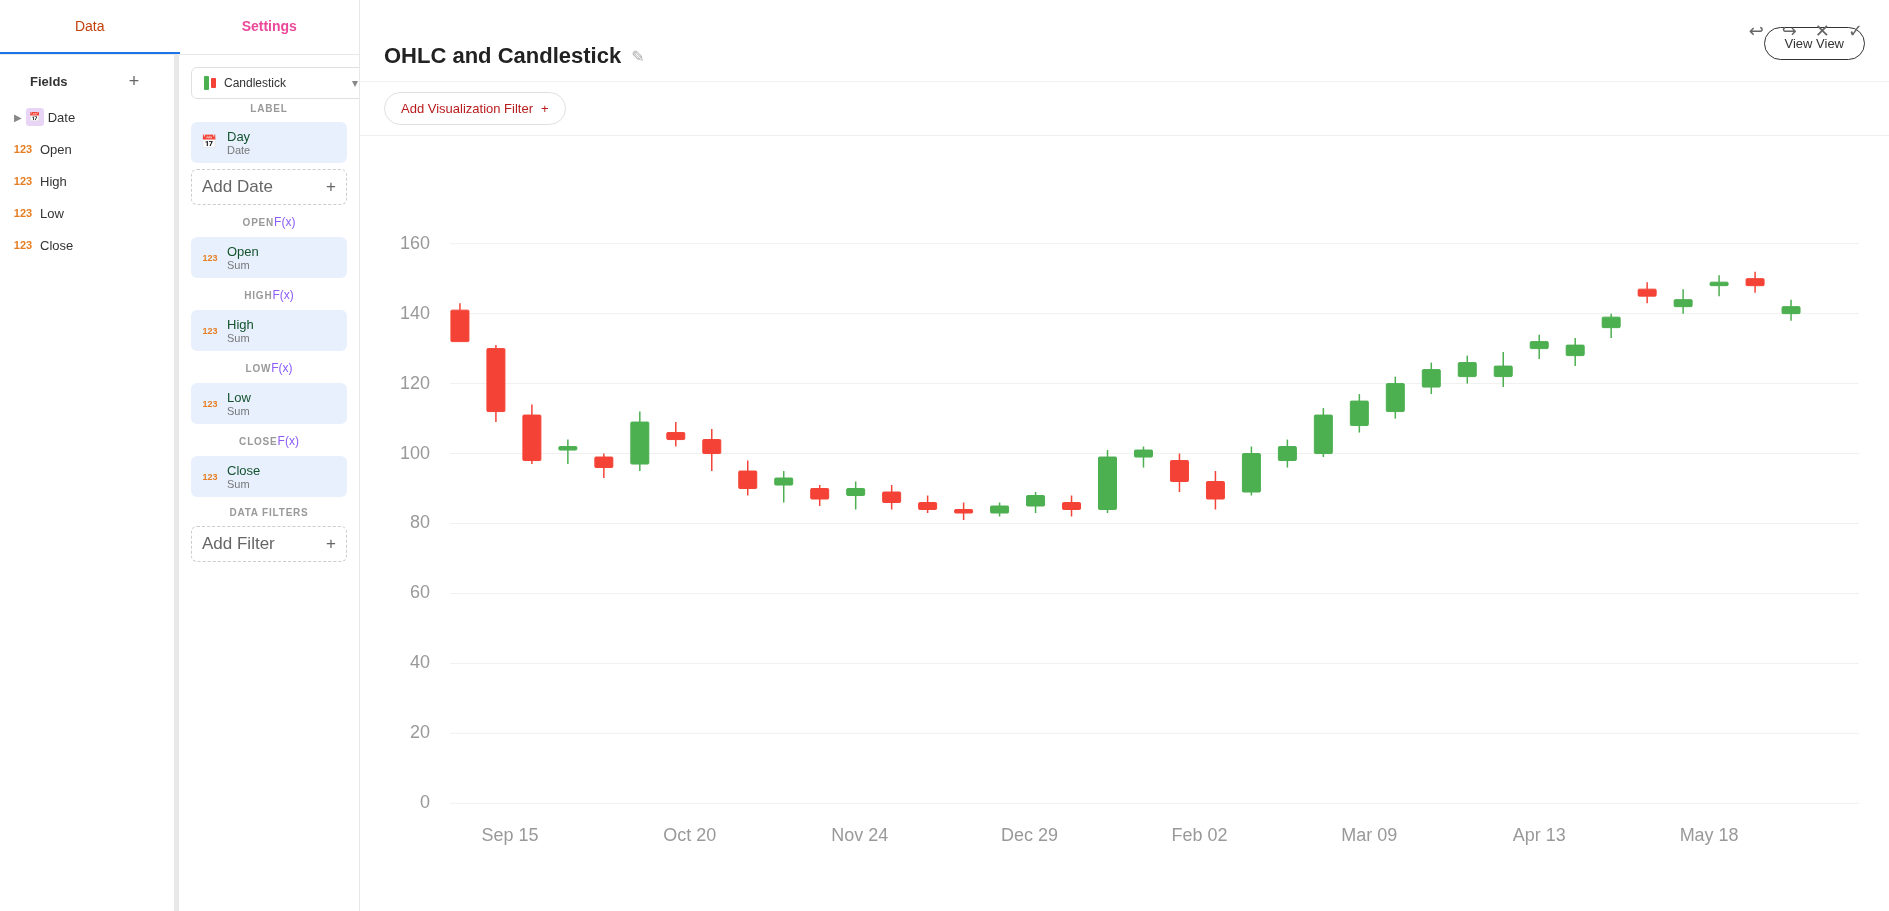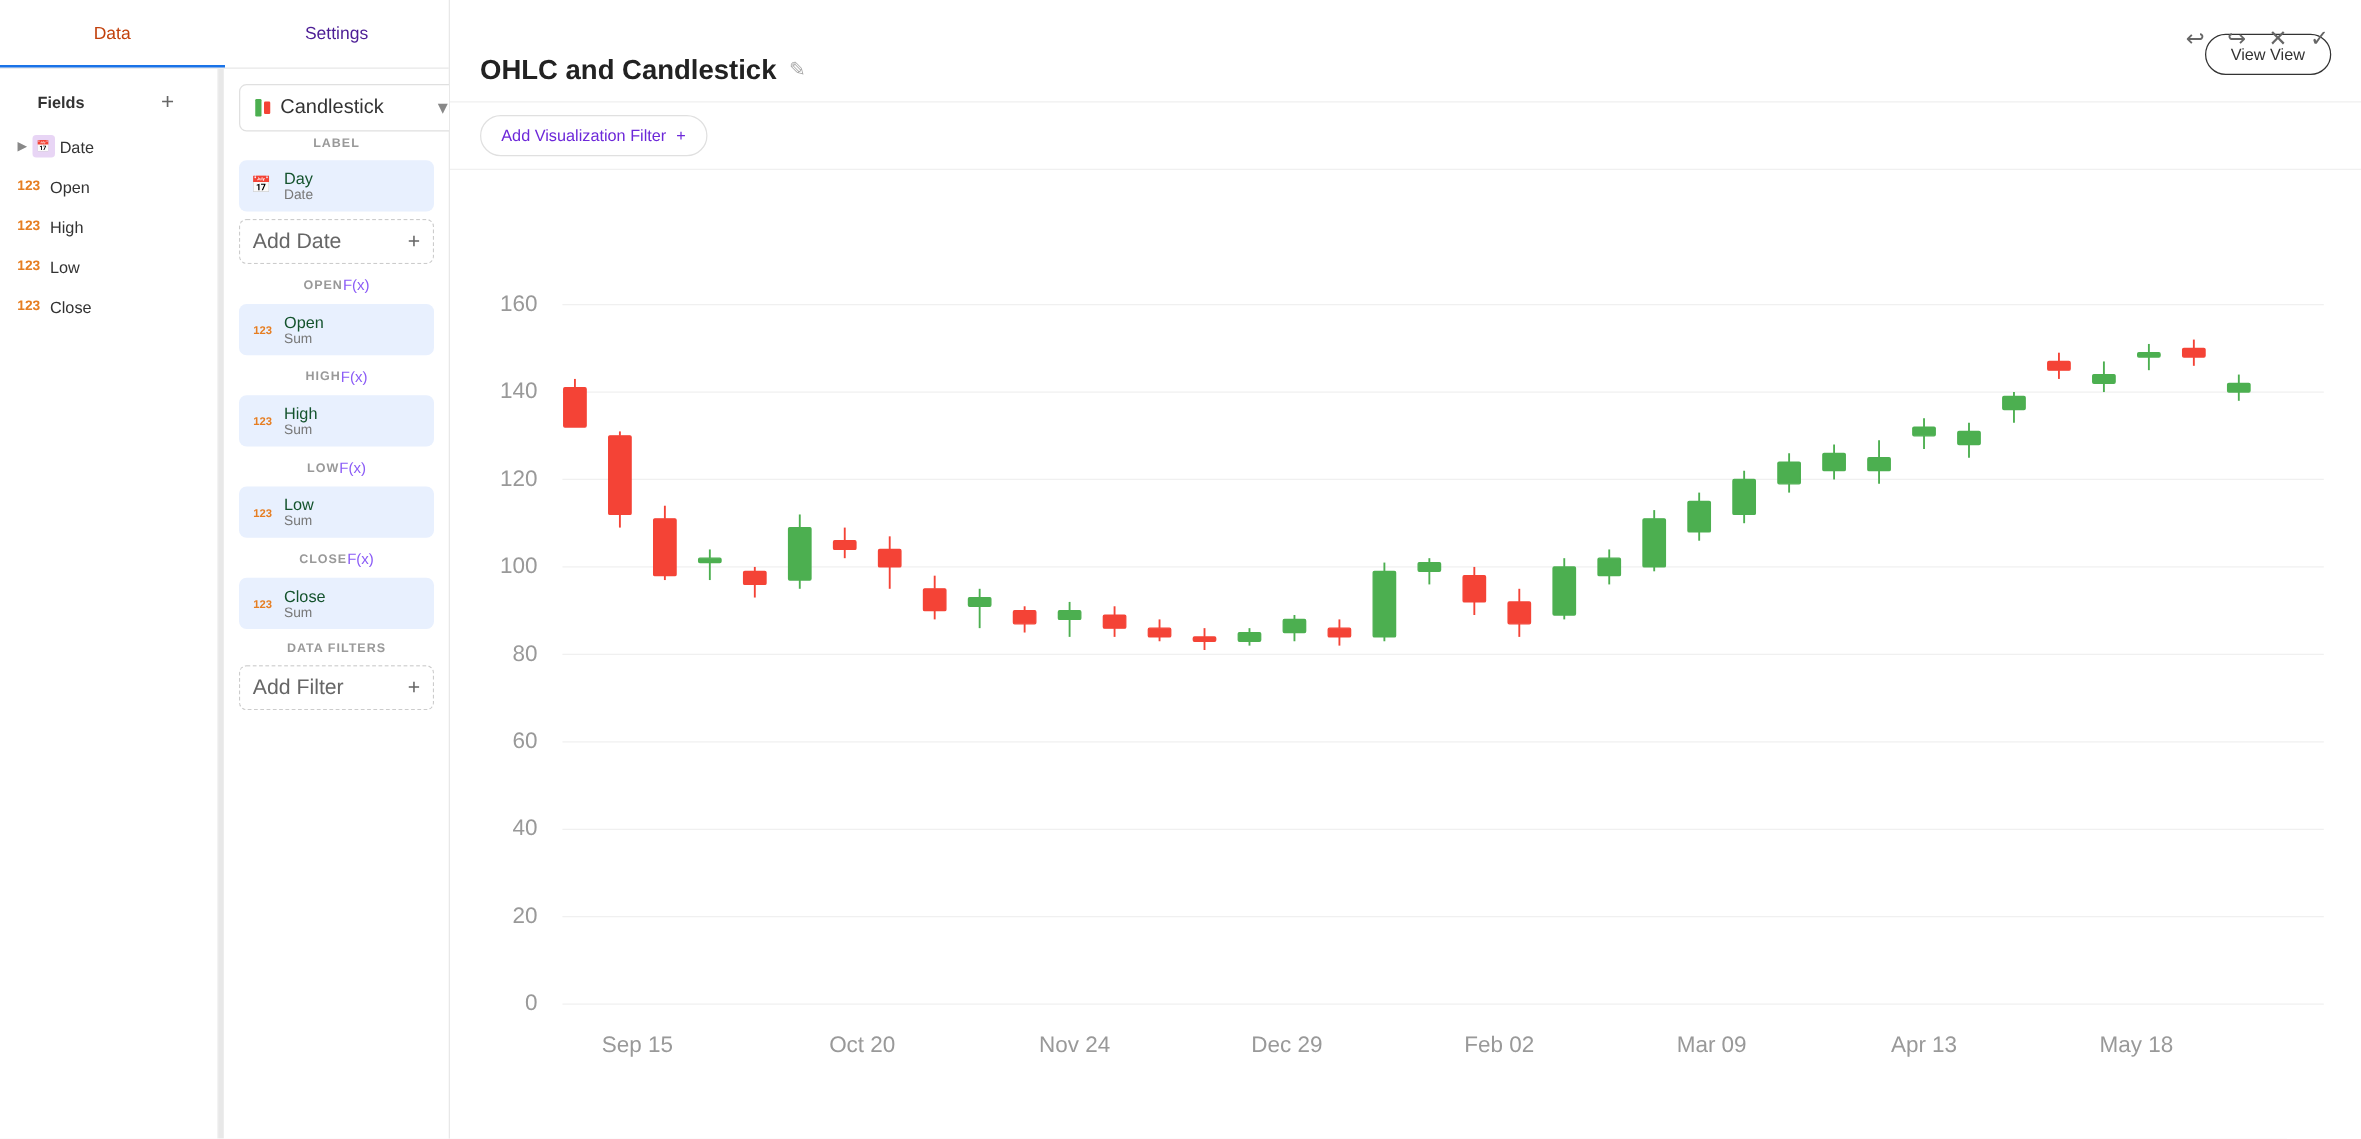--- a/index.html
+++ b/index.html
@@ -2,42 +2,42 @@
 <html><head>
   <meta charset="utf-8">
   <style>
     * { box-sizing: border-box; margin: 0; padding: 0; }
     body { font-family: -apple-system, BlinkMacSystemFont, 'Segoe UI', sans-serif; background: #f5f6fa; display: flex; height: 911px; overflow: hidden; }
 
     
     .left-panel { width: 360px; background: #fff; border-right: 1px solid #e8e8e8; display: flex; flex-direction: column; flex-shrink: 0; }
 
     .tabs { display: flex; border-bottom: 1px solid #e8e8e8; }
-    .tab { flex: 1; padding: 18px 0; text-align: center; font-size: 14px; cursor: pointer; color: #4c1d95; border-bottom: 2px solid transparent; }
+    .tab { flex: 1; padding: 18px 0; text-align: center; font-size: 14px; cursor: pointer; color: #ec4899; border-bottom: 2px solid transparent; font-weight: bold; }
     .tab.active { color: #c2410c; border-bottom: 2px solid #1a73e8; font-weight: 500; }
 
     .panel-content { display: flex; flex: 1; overflow: hidden; }
 
     
     .fields-sidebar { width: 175px; border-right: 1px solid #e8e8e8; padding: 12px 0; overflow-y: auto; }
     .fields-header { display: flex; justify-content: space-between; align-items: center; padding: 4px 30px 10px; font-size: 13px; font-weight: 600; color: #333; }
     .fields-add-btn { width: 20px; height: 20px; border-radius: 50%; background: none; border: none; cursor: pointer; color: #666; font-size: 18px; display: flex; align-items: center; justify-content: center; line-height: 1; }
 
     .field-item { display: flex; align-items: center; gap: 8px; padding: 7px 14px; cursor: pointer; }
     .field-group-toggle { font-size: 10px; color: #888; }
     .field-icon { width: 18px; height: 18px; border-radius: 3px; display: flex; align-items: center; justify-content: center; font-size: 9px; font-weight: 700; flex-shrink: 0; }
     .field-icon.purple { background: #e8d5f5; color: #9c27b0; }
     .field-icon.orange { background: transparent; color: #e67e22; font-size: 11px; font-weight: 700; }
     .field-label { font-size: 13px; color: #333; }
     .field-item-with-arrow { display: flex; align-items: center; gap: 4px; padding: 7px 14px; cursor: pointer; }
 
     
     .config-panel { flex: 1; overflow-y: auto; padding: 12px; }
 
-    .viz-type-btn { display: flex; align-items: center; gap: 8px; padding: 8px 12px; border: 1px solid #e0e0e0; border-radius: 6px; background: #fff; cursor: pointer; font-size: 16px; color: #333; width: 180px; }
+    .viz-type-btn { display: flex; align-items: center; gap: 8px; padding: 8px 12px; border: 1px solid #e0e0e0; border-radius: 6px; background: #fff; cursor: pointer; font-size: 12px; color: #333; width: 180px; }
     .viz-icon { display: flex; align-items: center; gap: 2px; }
     .viz-bar-green { width: 5px; height: 14px; background: #4caf50; border-radius: 1px; }
     .viz-bar-red { width: 5px; height: 10px; background: #f44336; border-radius: 1px; }
 
     .section-label { font-size: 10px; font-weight: 700; color: #999; letter-spacing: 0.8px; text-transform: uppercase; margin-bottom: 8px; margin-top: 4px; display: flex; justify-content: center; align-items: center; }
     .fx-btn { font-size: 12px; color: #8b5cf6; font-weight: 500; cursor: pointer; background: none; border: none; }
 
     .field-pill { display: flex; align-items: center; gap: 8px; background: #e8f0fe; border-radius: 6px; padding: 7px 10px; margin-bottom: 6px; }
     .field-pill-icon { width: 18px; height: 18px; border-radius: 3px; background: #e8f0fe; display: flex; align-items: center; justify-content: center; font-size: 9px; font-weight: 700; color: #e67e22; flex-shrink: 0; }
     .field-pill-label { font-size: 13px; color: #14532d; font-weight: 500; }
@@ -60,21 +60,21 @@
     .chart-panel { flex: 1; background: #fff; display: flex; flex-direction: column; overflow: hidden; }
 
     .chart-header { display: flex; justify-content: space-between; align-items: center; padding: 18px 24px 12px; border-bottom: 1px solid #f0f0f0; }
     .chart-title-area { display: flex; align-items: center; gap: 10px; margin-top: 25px; }
     .chart-title { font-size: 22px; font-weight: 700; color: #222; }
     .edit-icon { color: #aaa; cursor: pointer; font-size: 16px; }
 
     .view-data-btn { padding: 8px 20px; border: 1.5px solid #333; border-radius: 20px; background: #fff; cursor: pointer; font-size: 13px; font-weight: 500; color: #333; }
 
     .filter-bar { padding: 10px 24px; border-bottom: 1px solid #f0f0f0; }
-    .add-filter-btn { display: flex; align-items: flex-end; gap: 8px; padding: 8px 16px; border: 1px solid #e0e0e0; border-radius: 20px; background: #fff; cursor: pointer; font-size: 13px; color: #6d28d9; width: fit-content; }
+    .add-filter-btn { display: flex; align-items: flex-end; gap: 8px; padding: 8px 16px; border: 1px solid #e0e0e0; border-radius: 20px; background: #fff; cursor: pointer; font-size: 13px; color: #b91c1c; width: fit-content; }
 
     .chart-area { flex: 1; padding: 10px 20px 10px 10px; position: relative; overflow: hidden; }
 
     
     .chart-svg-container { width: 100%; height: 100%; }
 
     
     .app-controls { position: absolute; top: 18px; right: 24px; display: flex; gap: 14px; z-index: 10; }
     .app-ctrl-btn { background: none; border: none; cursor: pointer; font-size: 18px; color: #666; padding: 2px; }
   </style>

